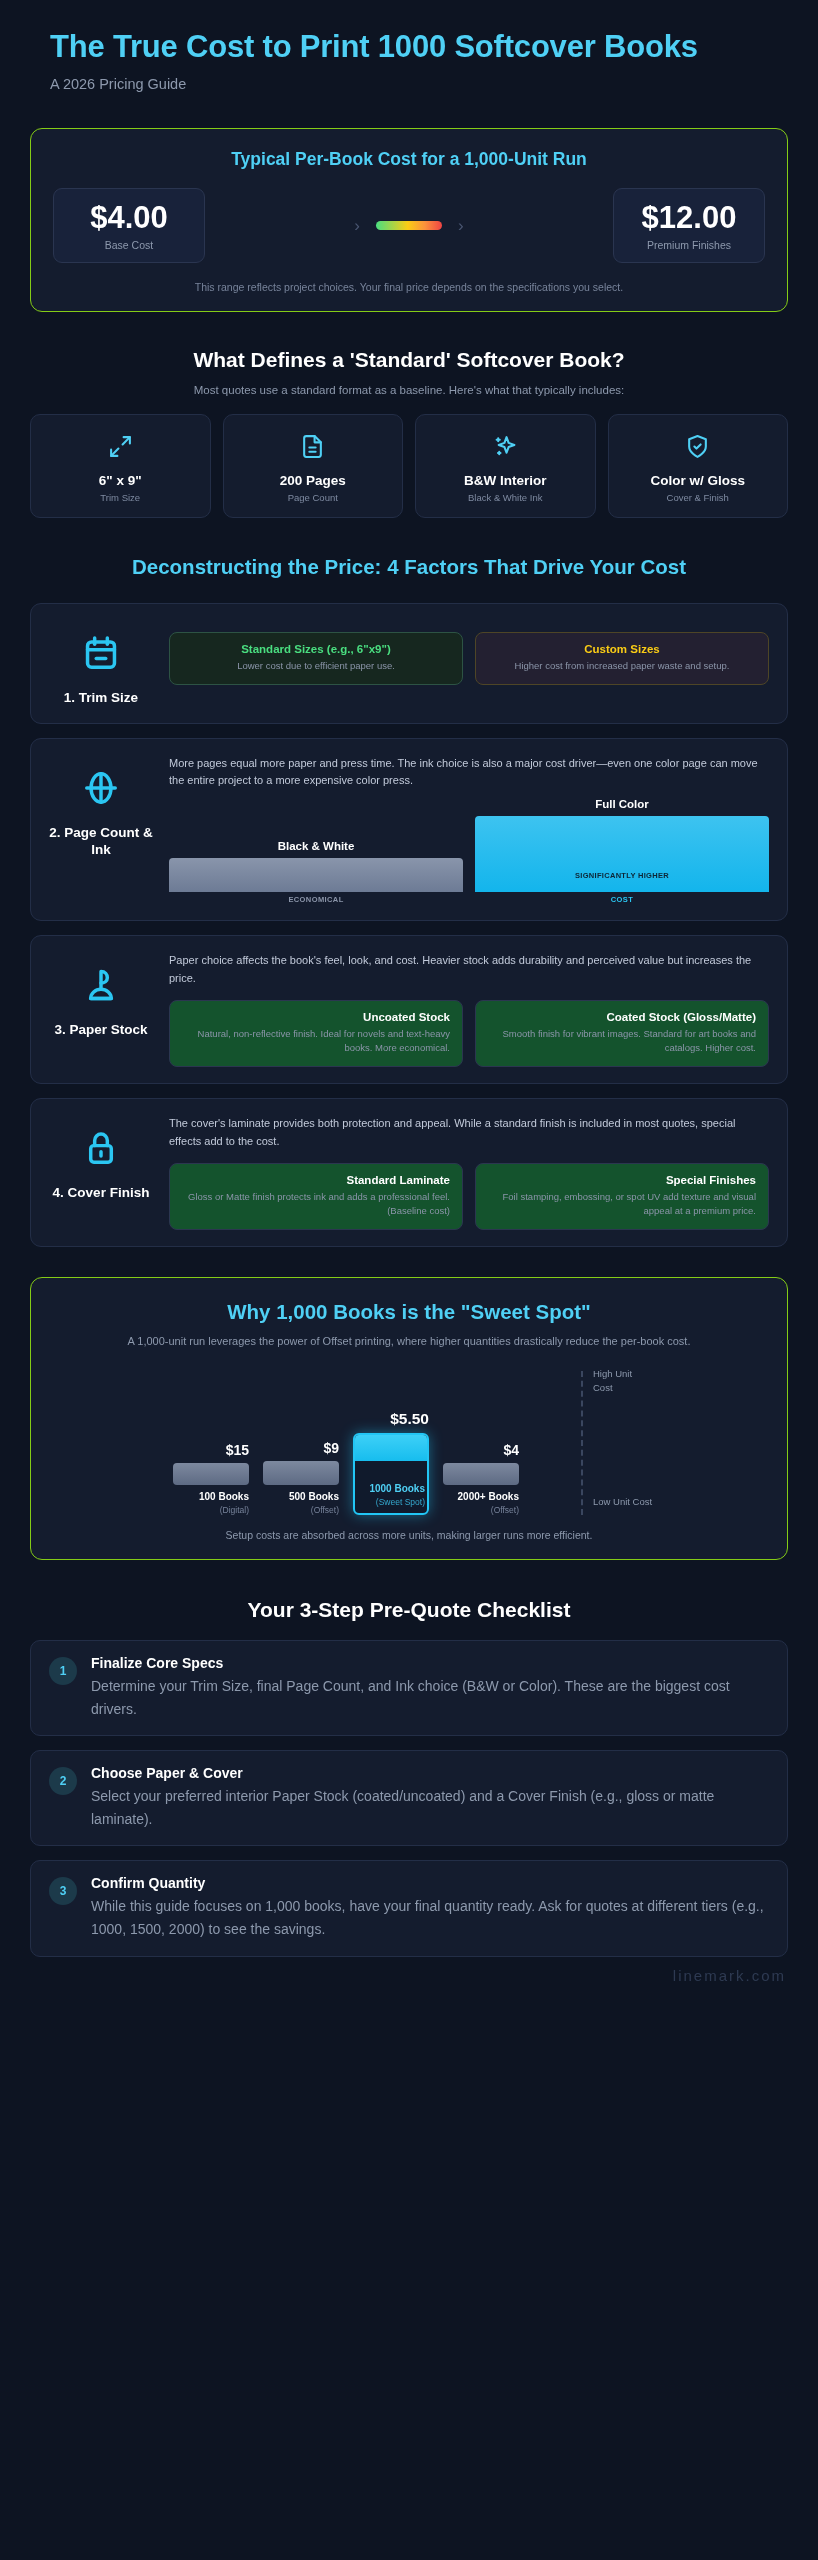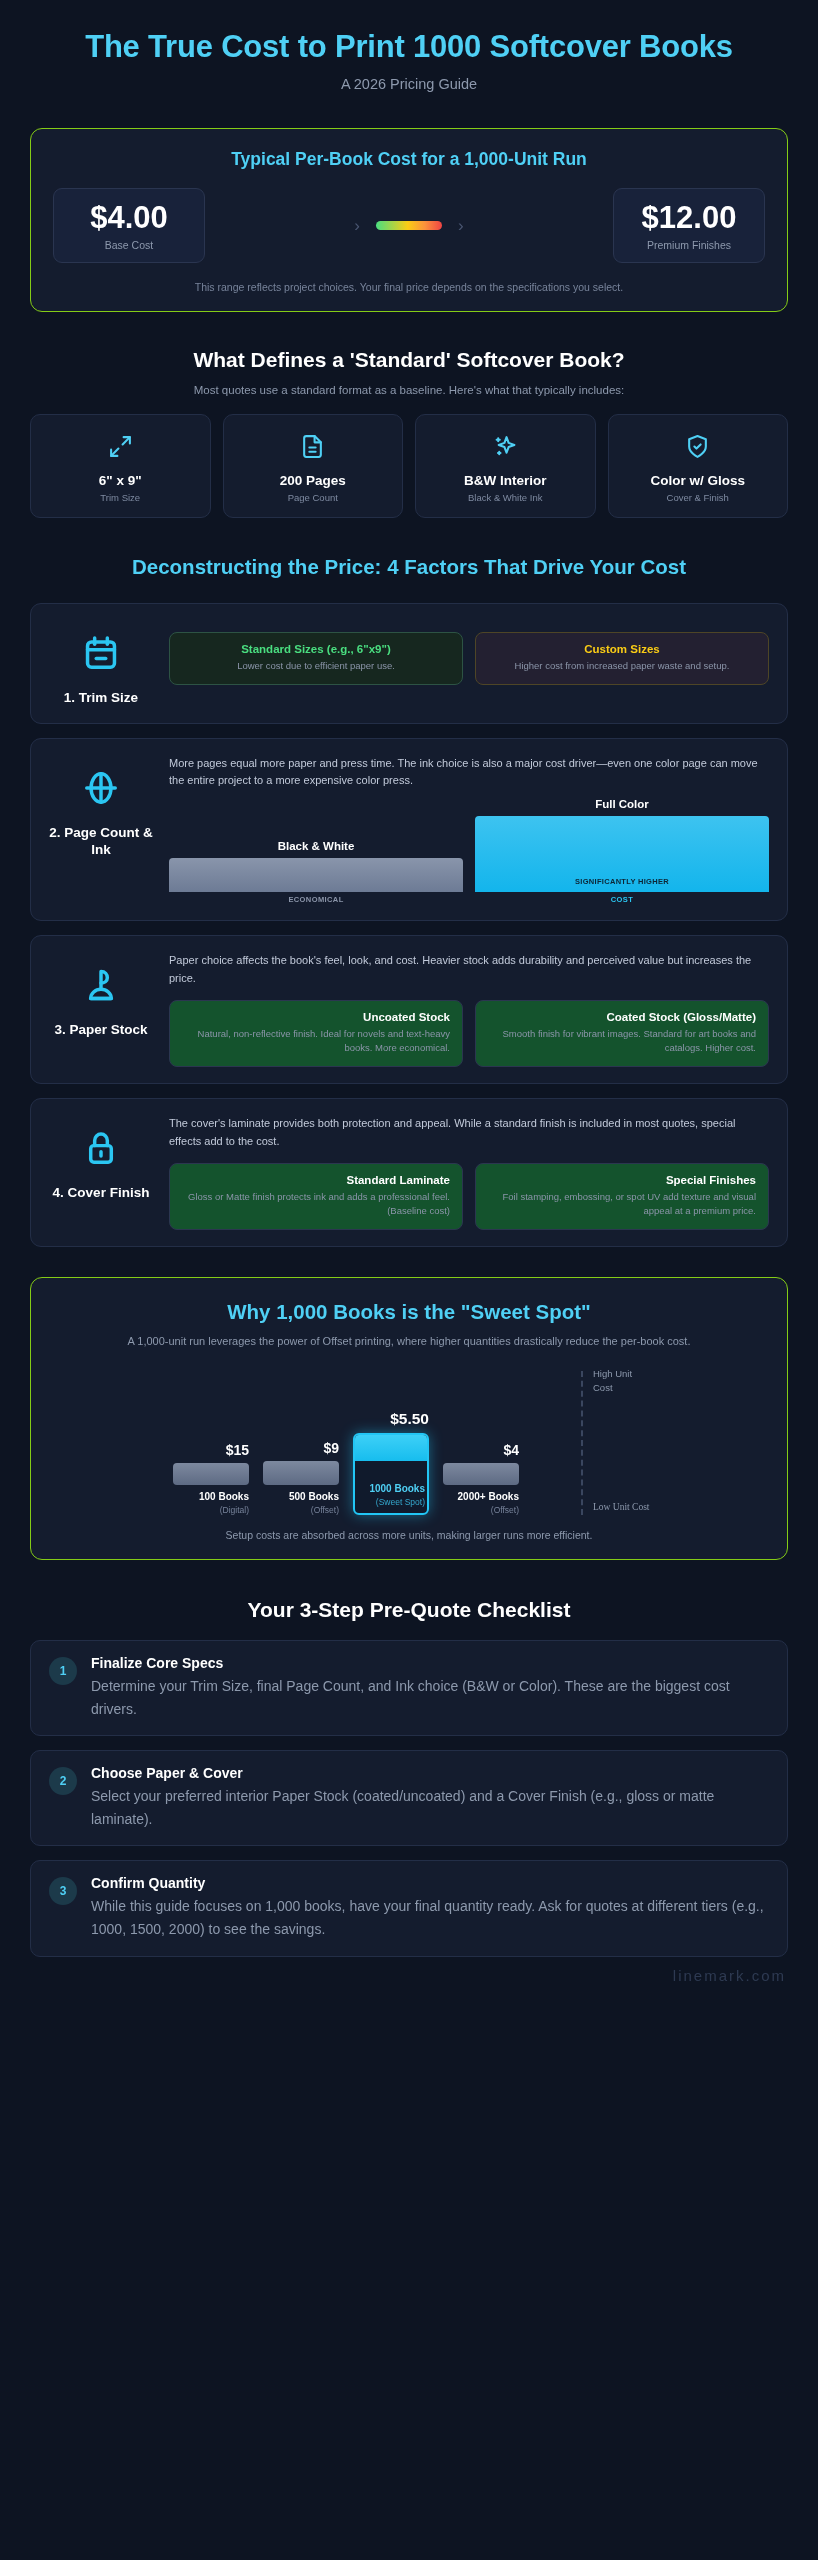--- a/index.html
+++ b/index.html
@@ -7,21 +7,21 @@
     width: 818px;
     background: #0d1422;
     font-family: "Liberation Sans", sans-serif;
     -webkit-font-smoothing: antialiased;
   }
   body { padding: 0 0 40px 0; }
 
   .page { width: 818px; margin: 0 auto; position: relative; }
 
   
-  .hero { padding: 28px 50px 6px 50px; text-align: center; }
+  .hero { padding: 28px 50px 6px 50px; text-align: left; }
   .hero-title {
     font-size: 31px; font-weight: 700; line-height: 1.22;
     color: #4fd0f5; letter-spacing: -0.2px;
   }
   .hero-sub {
     margin-top: 10px; font-size: 14.5px; color: #8d99ad; font-weight: 400;
   }
 
   
   .card {
@@ -114,40 +114,40 @@
   .opt.center { text-align: center; }
 
   
   .ink-row { display: flex; gap: 12px; align-items: flex-end; margin-top: 8px; }
   .ink-col { flex: 1 1 0; }
   .ink-lbl { text-align: center; font-size: 11.5px; font-weight: 700; color: #ffffff; margin-bottom: 6px; }
   .ink-bar { border-radius: 4px 4px 0 0; }
   .ink-bar.bw { height: 34px; background: linear-gradient(180deg,#8995ab 0%,#6d7b95 100%); }
   .ink-bar.fc {
     height: 76px; background: linear-gradient(180deg,#3dc3f0 0%,#13b5ec 100%);
-    display: flex; align-items: flex-end; justify-content: center; padding-bottom: 6px;
+    display: flex; align-items: flex-end; justify-content: center; padding-bottom: 12px;
   }
   .ink-bar-in { font-size: 7.5px; font-weight: 700; color: #0d2535; letter-spacing: .3px; text-align:center; }
   .ink-cap { text-align: center; font-size: 7.5px; font-weight: 700; letter-spacing: .4px; margin-top: 3px; }
   .ink-cap.bw { color: #8b95a9; }
   .ink-cap.fc { color: #2bc6f2; }
 
   
   .sweet { margin: 30px 30px 0 30px; padding: 22px 22px 18px 22px; }
   .sweet-title { text-align: center; font-size: 20.5px; font-weight: 700; color: #4fd0f5; }
   .sweet-sub { text-align: center; font-size: 11px; color: #8d99ad; margin-top: 9px; line-height: 1.6; }
 
   .chart { position: relative; margin-top: 16px; height: 150px; }
   .axis-line {
     position: absolute; left: 528px; top: 4px; bottom: 2px; width: 0;
     border-left: 2px dashed #3a4considerate;
     border-left: 2px dashed #3a465f;
   }
   .axis-hi { position: absolute; left: 540px; top: 0px;  font-size: 9.5px; color: #8d99ad; line-height: 1.45; width: 60px;}
-  .axis-lo { position: absolute; left: 540px; bottom: 2px; font-size: 9.5px; color: #8d99ad; line-height: 1.45; width: 60px; font-family: Liberation Serif, serif;}
+  .axis-lo { position: absolute; left: 540px; bottom: 8px; font-size: 9.5px; color: #8d99ad; line-height: 1.45; width: 60px;}
 
   .bars { position: absolute; left: 120px; bottom: 2px; display: flex; align-items: flex-end; gap: 14px; }
   .bar-col { width: 76px; text-align: right; }
   .bar-val { font-size: 14px; font-weight: 700; color: #ffffff; margin-bottom: 5px; }
   .bar-val.hl { font-size: 15.5px; color: #ffffff; }
   .bar-rect { background: linear-gradient(180deg,#7d899f 0%,#5d6a83 100%); border-radius: 4px; }
   .bar-col.hl .bar-box {
     border: 2px solid #22c6f5; border-radius: 6px; overflow: hidden;
     box-shadow: 0 0 14px rgba(34,198,245,.45);
     background: #101a2c;

